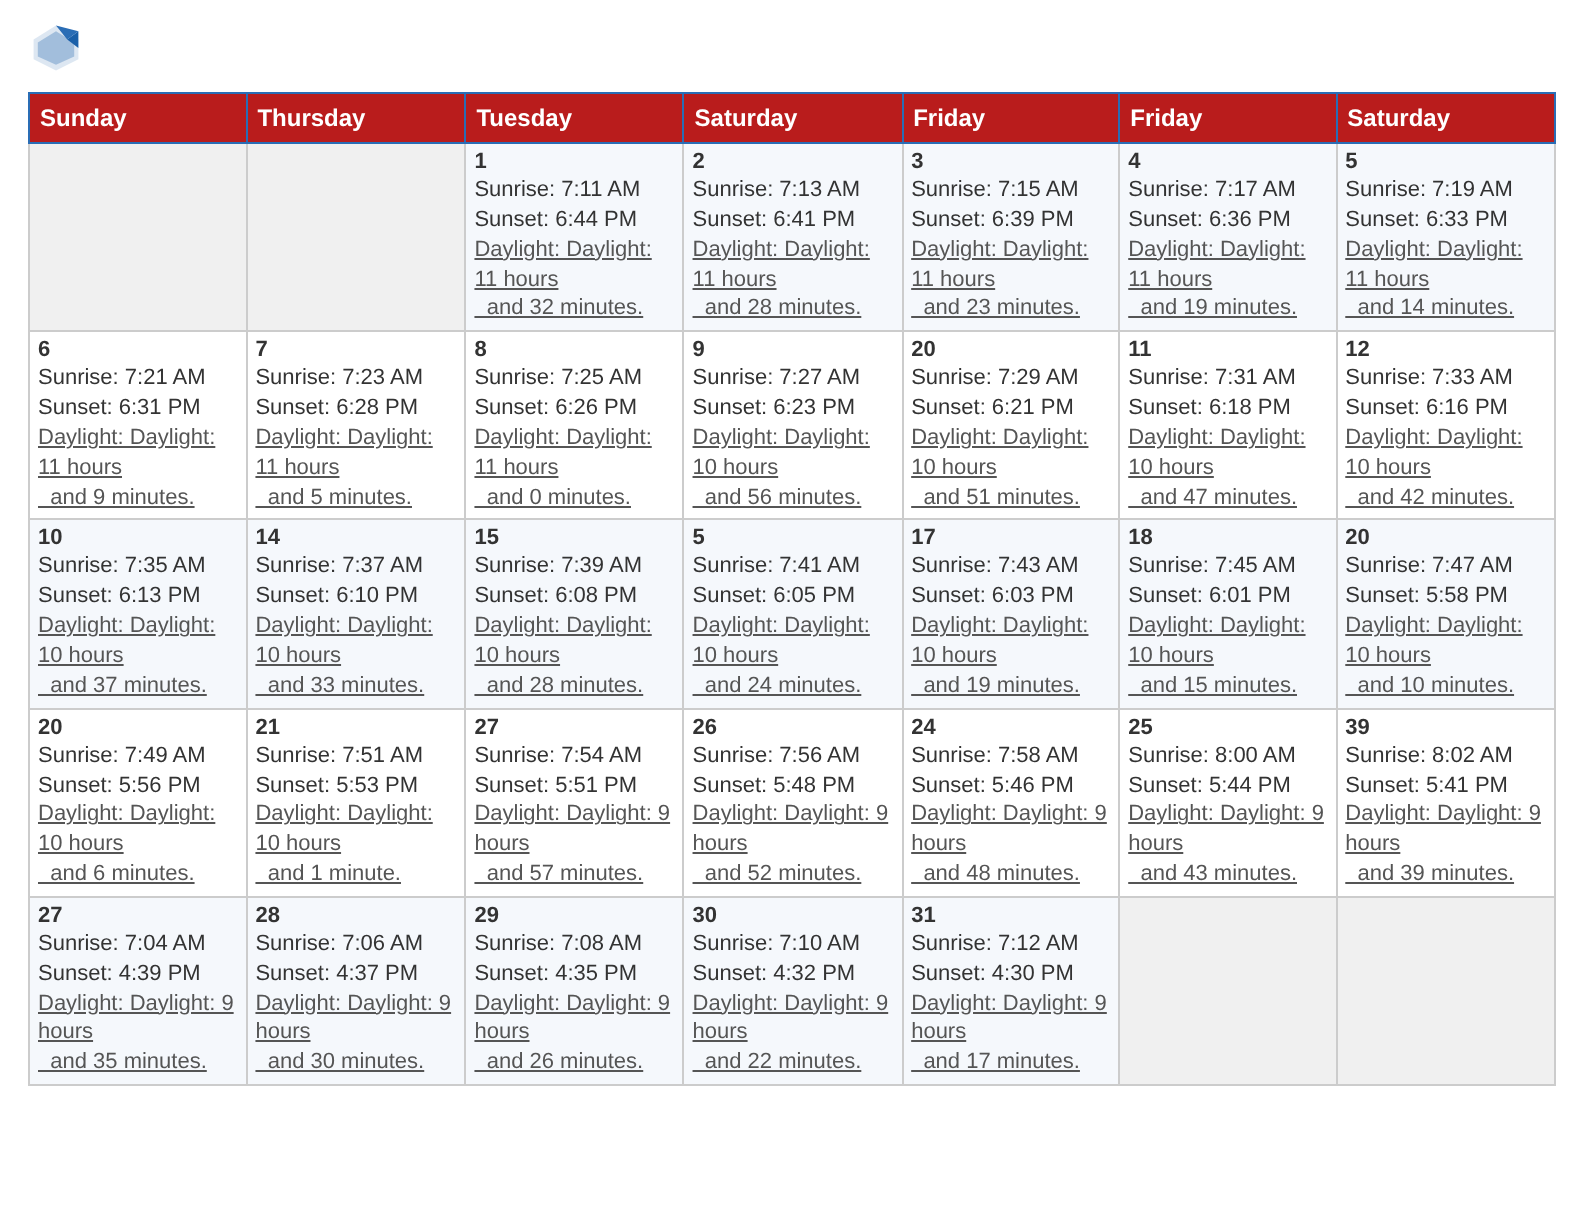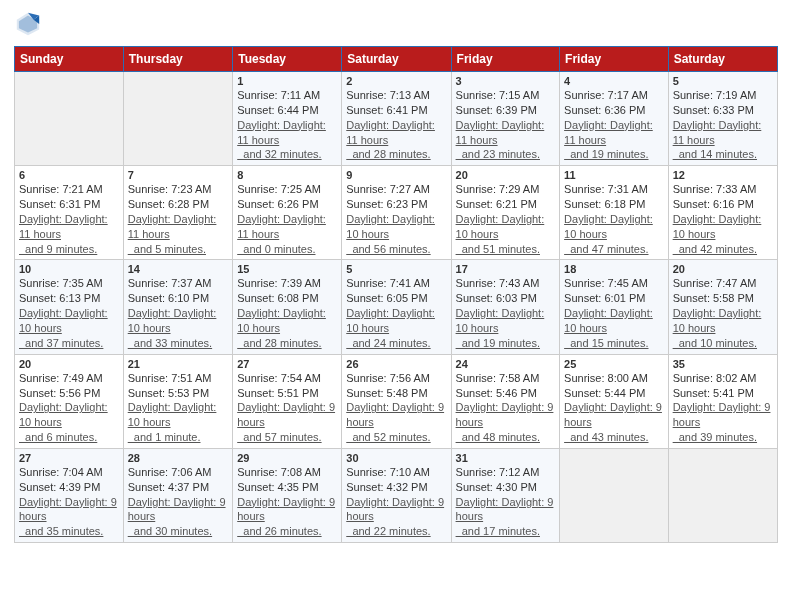--- a/index.html
+++ b/index.html
@@ -238,21 +238,21 @@
           </td>
           <td>
             <span class="day-num">24</span>
             <div class="day-info">Sunrise: 7:58 AM<br>Sunset: 5:46 PM<br><span class="daylight">Daylight: Daylight: 9 hours<br>&nbsp;&nbsp;and 48 minutes.</span></div>
           </td>
           <td>
             <span class="day-num">25</span>
             <div class="day-info">Sunrise: 8:00 AM<br>Sunset: 5:44 PM<br><span class="daylight">Daylight: Daylight: 9 hours<br>&nbsp;&nbsp;and 43 minutes.</span></div>
           </td>
           <td>
-            <span class="day-num">35</span>
+            <span class="day-num">39</span>
             <div class="day-info">Sunrise: 8:02 AM<br>Sunset: 5:41 PM<br><span class="daylight">Daylight: Daylight: 9 hours<br>&nbsp;&nbsp;and 39 minutes.</span></div>
           </td>
         </tr>
         <tr>
           <td>
             <span class="day-num">27</span>
             <div class="day-info">Sunrise: 7:04 AM<br>Sunset: 4:39 PM<br><span class="daylight">Daylight: Daylight: 9 hours<br>&nbsp;&nbsp;and 35 minutes.</span></div>
           </td>
           <td>
             <span class="day-num">28</span>

